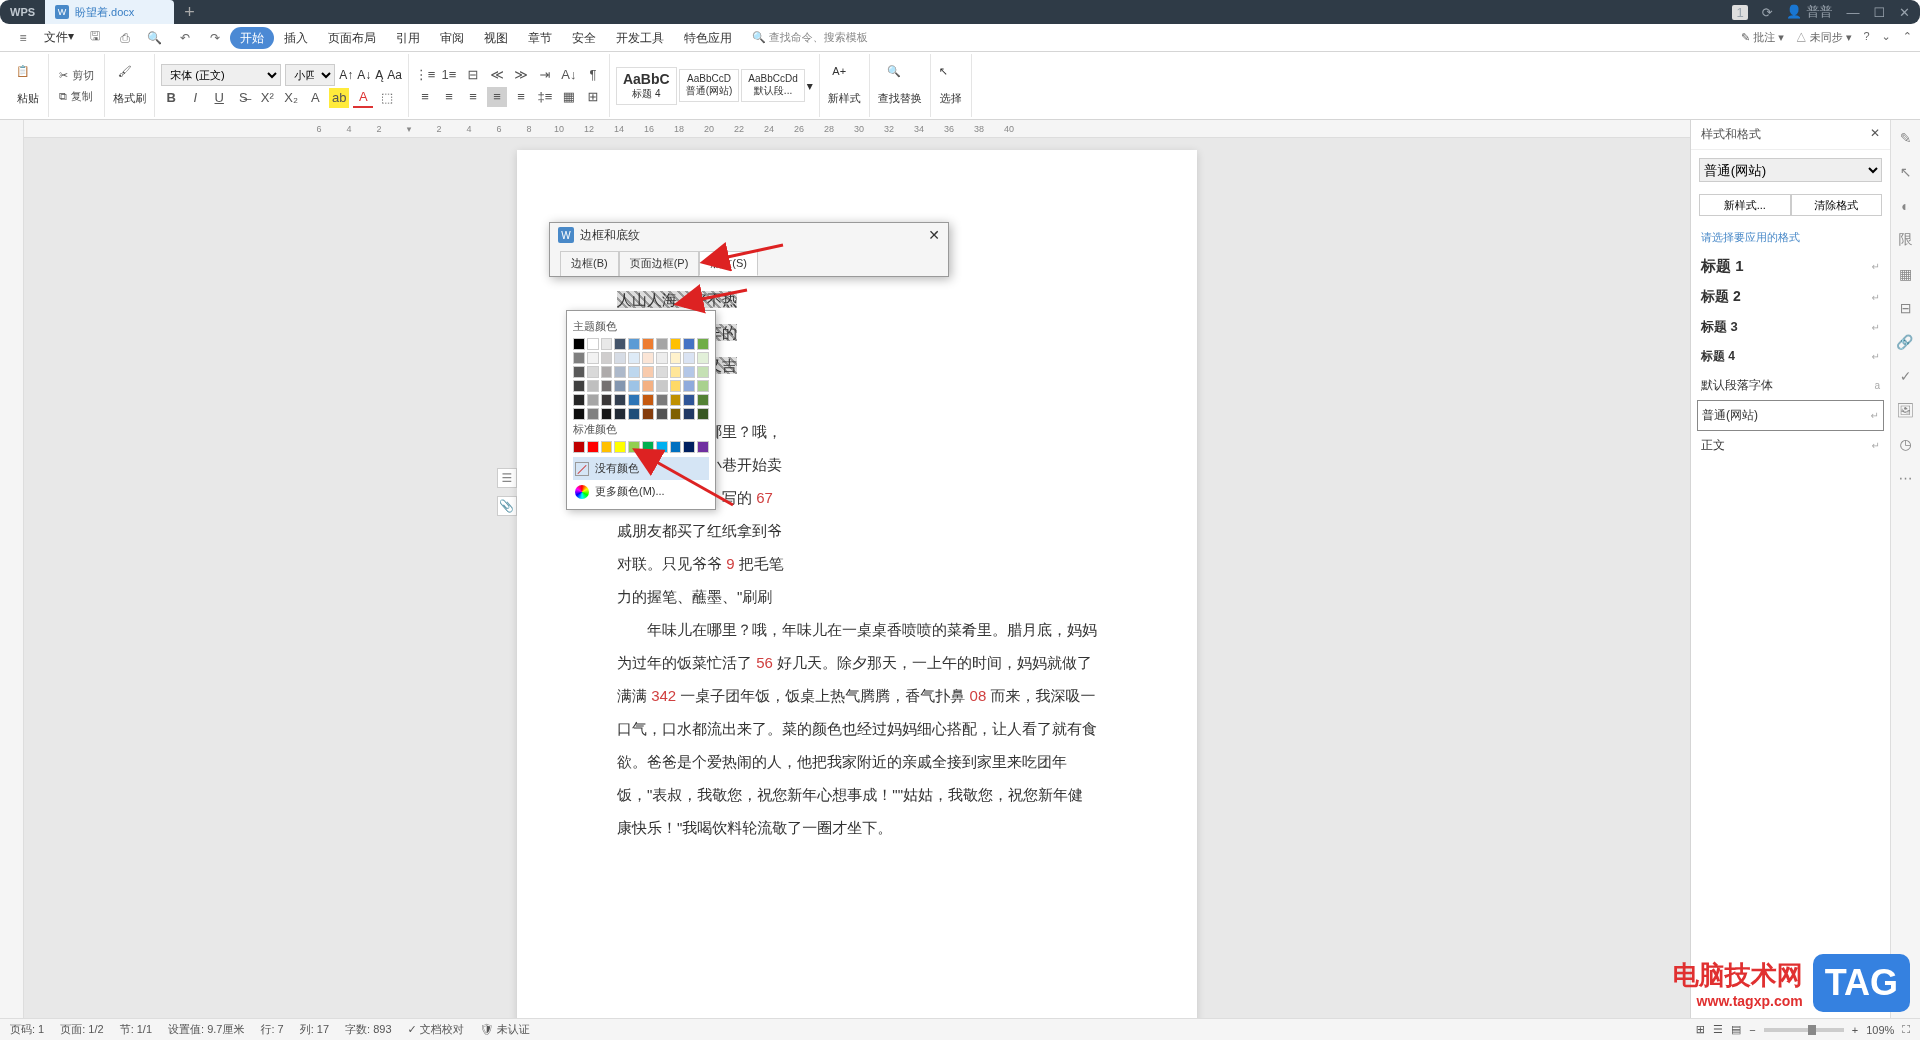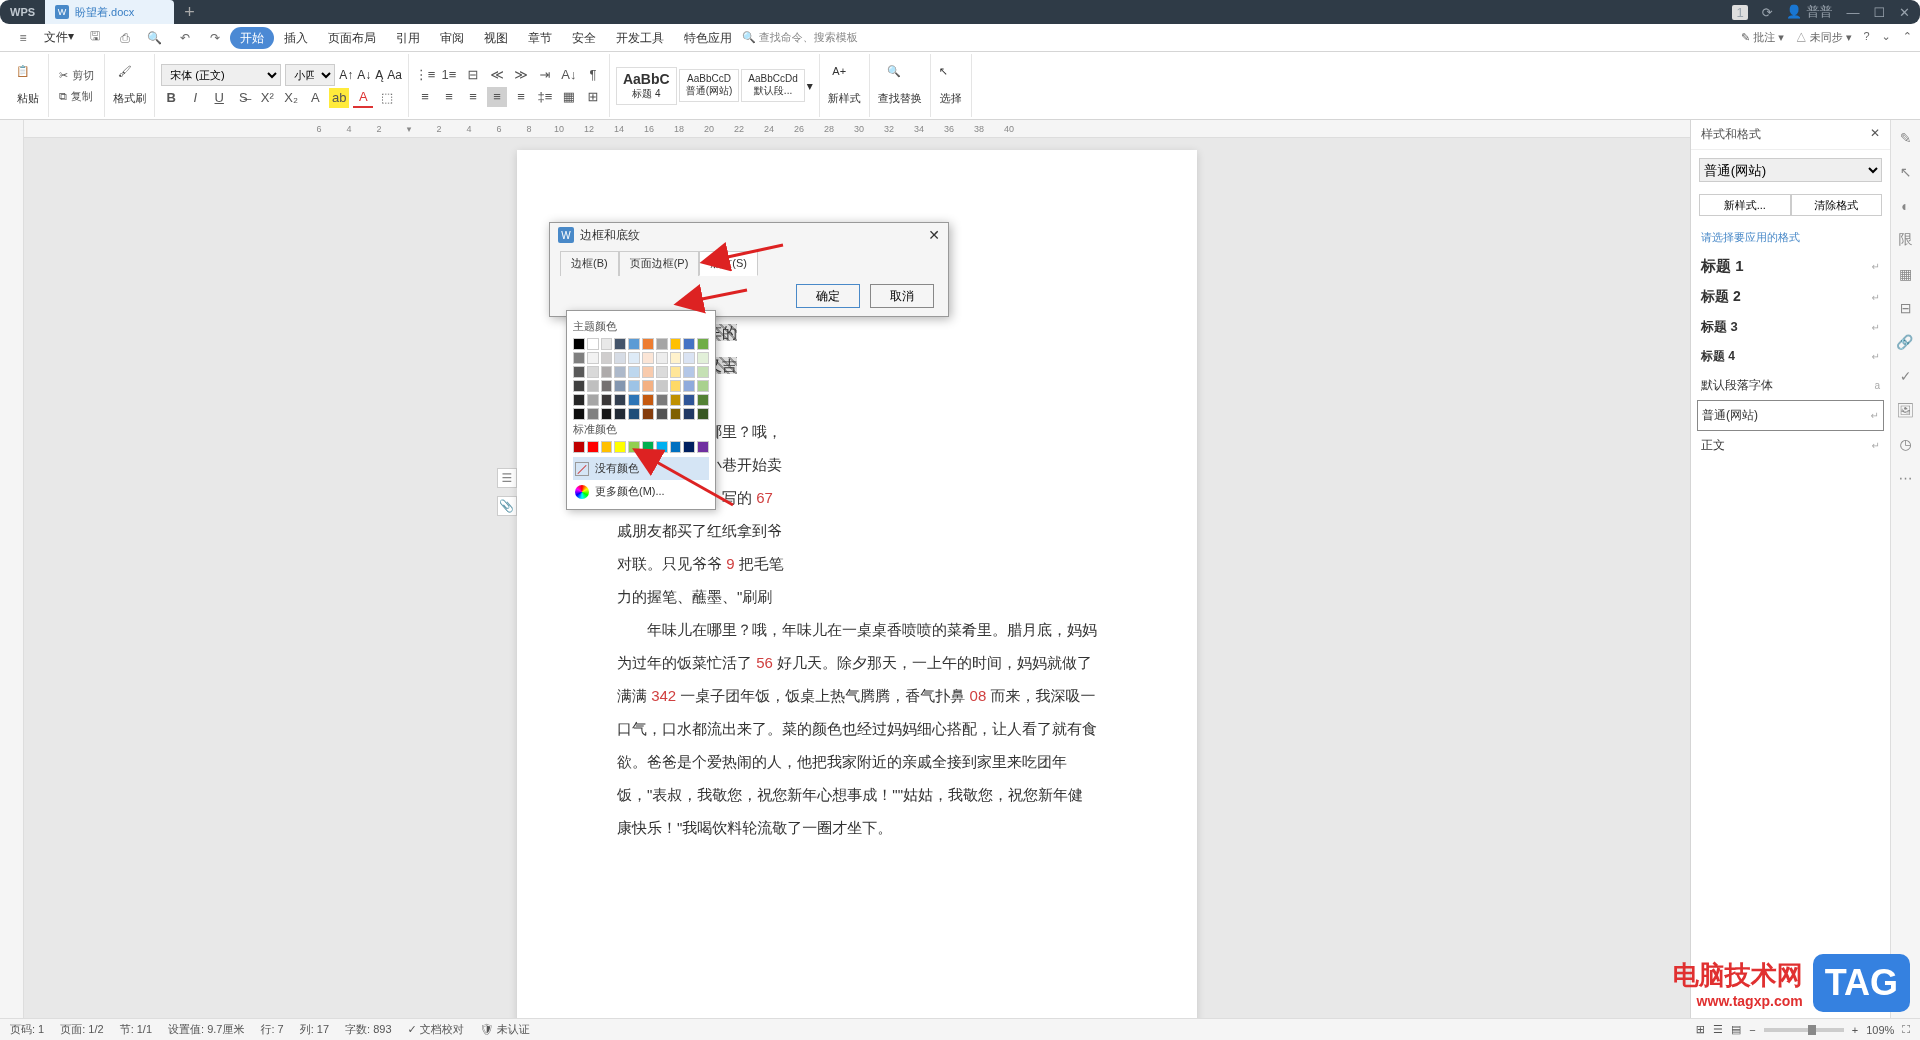--- a/index.html
+++ b/index.html
@@ -15,21 +15,21 @@
 .titlebar .rightctrls { display: flex; align-items: center; gap: 14px; padding: 0 10px; }
 .titlebar .rightctrls span { color: #99a3ad; font-size: 13px; cursor: pointer; }
 .badge { background: #ddd; color: #444; padding: 0 4px; border-radius: 2px; font-size: 10px; }
 
 
 .menubar { height: 28px; background: #fff; border-bottom: 1px solid #d5d5d5; display: flex; align-items: center; padding: 0 8px; font-size: 12px; }
 .menubar .mb-icon { width: 18px; margin: 0 6px; text-align: center; color: #666; }
 .menubar .mb-file { display: flex; align-items: flex-start; padding: 0 6px; }
 .menubar .mb-tab { padding: 0 10px; height: 28px; line-height: 28px; cursor: pointer; }
 .menubar .mb-tab.active { background: #4b89d4; color: #fff; border-radius: 12px; height: 22px; line-height: 22px; }
-.menubar .search { color: #888; font-size: 11px; }
+.menubar .search { color: #888; margin-left: 10px; font-size: 11px; }
 .menubar .right { margin-left: auto; display: flex; align-items: flex-start; gap: 12px; color: #666; font-size: 11px; }
 
 
 .ribbon { height: 68px; background: #fff; border-bottom: 1px solid #d5d5d5; display: flex; align-items: stretch; padding: 2px 8px; }
 .ribbon .group { display: flex; flex-direction: column; justify-content: center; padding: 0 6px; border-right: 1px solid #e5e5e5; gap: 2px; }
 .ribbon .rbtn { display: flex; align-items: center; gap: 4px; padding: 2px 4px; font-size: 11px; color: #555; cursor: pointer; }
 .ribbon .bigbtn { display: flex; flex-direction: column; align-items: center; justify-content: center; padding: 0 8px; gap: 2px; font-size: 11px; border-right: 1px solid #e5e5e5; }
 .ribbon .bigbtn .bigic { width: 24px; height: 24px; }
 .ribbon select, .ribbon input { font-size: 11px; border: 1px solid #ccc; height: 22px; padding: 0 4px; }
 .fontrow { display: flex; gap: 4px; align-items: center; }
@@ -361,24 +361,20 @@
   <div class="dlg-title">
     <div class="dlg-icon">W</div>
     <span>边框和底纹</span>
     <span class="close">✕</span>
   </div>
   <div class="dlg-tabs">
     <div class="dtab">边框(B)</div>
     <div class="dtab">页面边框(P)</div>
     <div class="dtab active">底纹(S)</div>
   </div>
-  <div class="dlg-buttons">
-    <button class="primary">确定</button>
-    <button>取消</button>
-  </div>
 </div>
 
 <div class="colorpop">
   <div class="cplabel">主题颜色</div>
   <div class="crow">
     <div style="background:#000"></div>
       <div style="background:#fff"></div>
       <div style="background:#e8e8e8"></div>
       <div style="background:#44546a"></div>
       <div style="background:#5b9bd5"></div>

